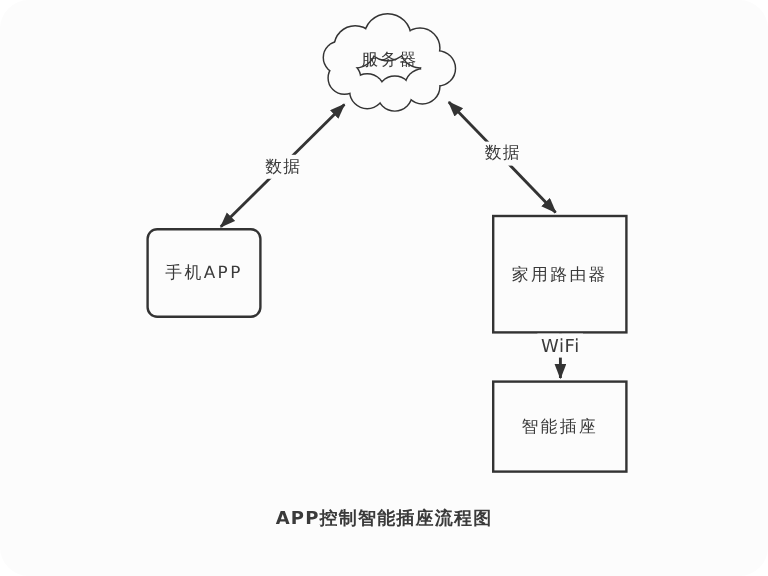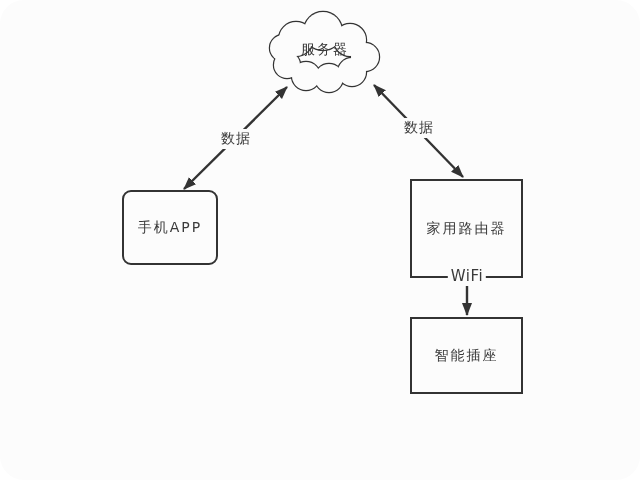--- a/index.html
+++ b/index.html
@@ -70,21 +70,21 @@
     transform: translate(-50%, -50%);
     background: #fcfcfc;
     padding: 1px 3px;
     color: #3a3a3a;
     font-size: 14px;
     letter-spacing: 1px;
     white-space: nowrap;
   }
   .edge-label-data-left  { left: 236px; top: 139px; }
   .edge-label-data-right { left: 419px; top: 128px; }
-  .edge-label-wifi       { left: 467px; top: 276px; font-size: 15px; letter-spacing: 0.5px; }
+  .edge-label-wifi       { left: 467px; top: 288px; font-size: 15px; letter-spacing: 0.5px; }
   .diagram-title {
     position: absolute;
     left: 0;
     right: 0;
     top: 423px;
     text-align: center;
     font-size: 15px;
     font-weight: bold;
     letter-spacing: 1px;
     color: #3a3a3a;
@@ -136,14 +136,15 @@
   </div>
 
   <div class="node node-socket">
     <span>智能插座</span>
   </div>
 
   <div class="edge-label edge-label-data-left">数据</div>
   <div class="edge-label edge-label-data-right">数据</div>
   <div class="edge-label edge-label-wifi">WiFi</div>
 
+  <div class="diagram-title">APP控制智能插座流程图</div>
 
 </div>
 
 </body></html>

